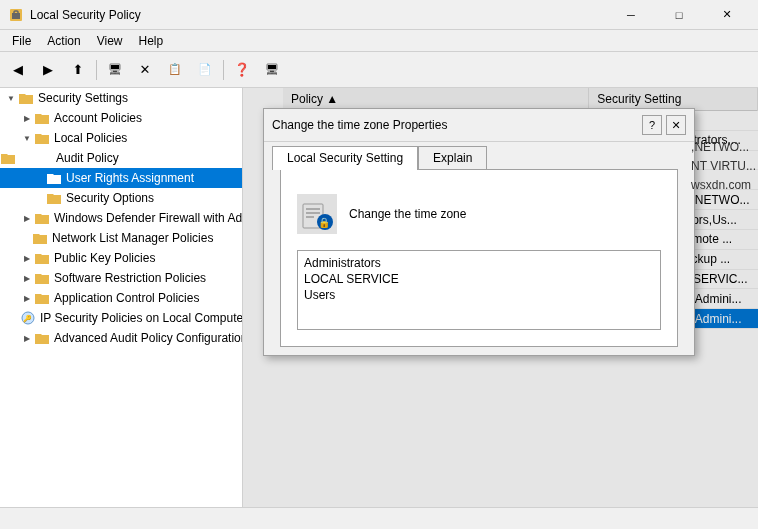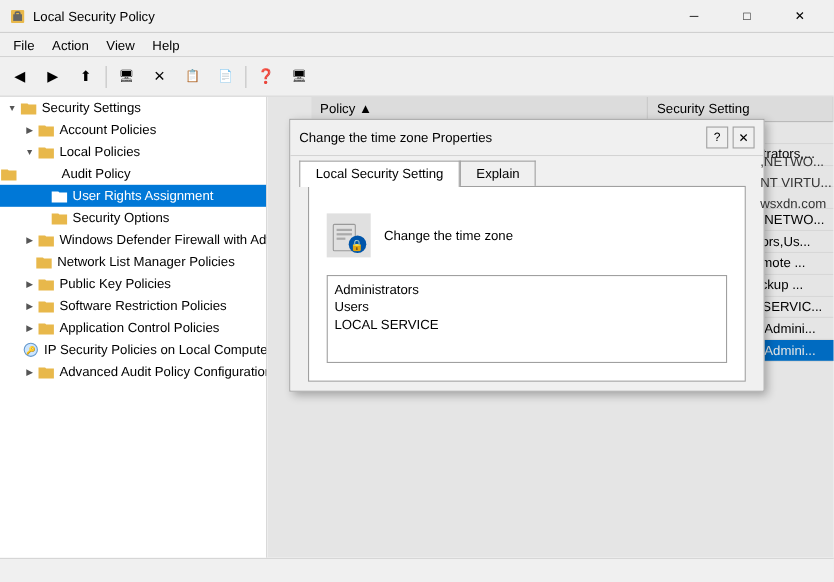--- a/index.html
+++ b/index.html
@@ -597,22 +597,22 @@
                   <rect x="7" y="20" width="8" height="2" fill="#aaa"></rect>
                   <circle cx="26" cy="26" r="8" fill="#0055aa"></circle>
                   <text x="26" y="30" text-anchor="middle" fill="white" font-size="10">🔒</text>
                 </svg>
               </div>
               <span style="font-size:12px;">Change the time zone</span>
             </div>
 
             <div class="dialog-list-box" id="dialog-listbox">
             <div class="dialog-list-item">Administrators</div>
+                <div class="dialog-list-item">LOCAL SERVICE</div>
                 <div class="dialog-list-item">Users</div>
-                <div class="dialog-list-item">LOCAL SERVICE</div>
               </div>
           </div>
         </div>
       </div>
     </div>
 
     <div style="position:absolute; right:0; top:50px; font-size:12px; color:#333; padding-right:2px; pointer-events:none;">
       <div style="height:19px; line-height:19px;">,NETWO...</div>
       <div style="height:19px; line-height:19px;">NT VIRTU...</div>
       <div style="height:19px; line-height:19px;">wsxdn.com</div>

